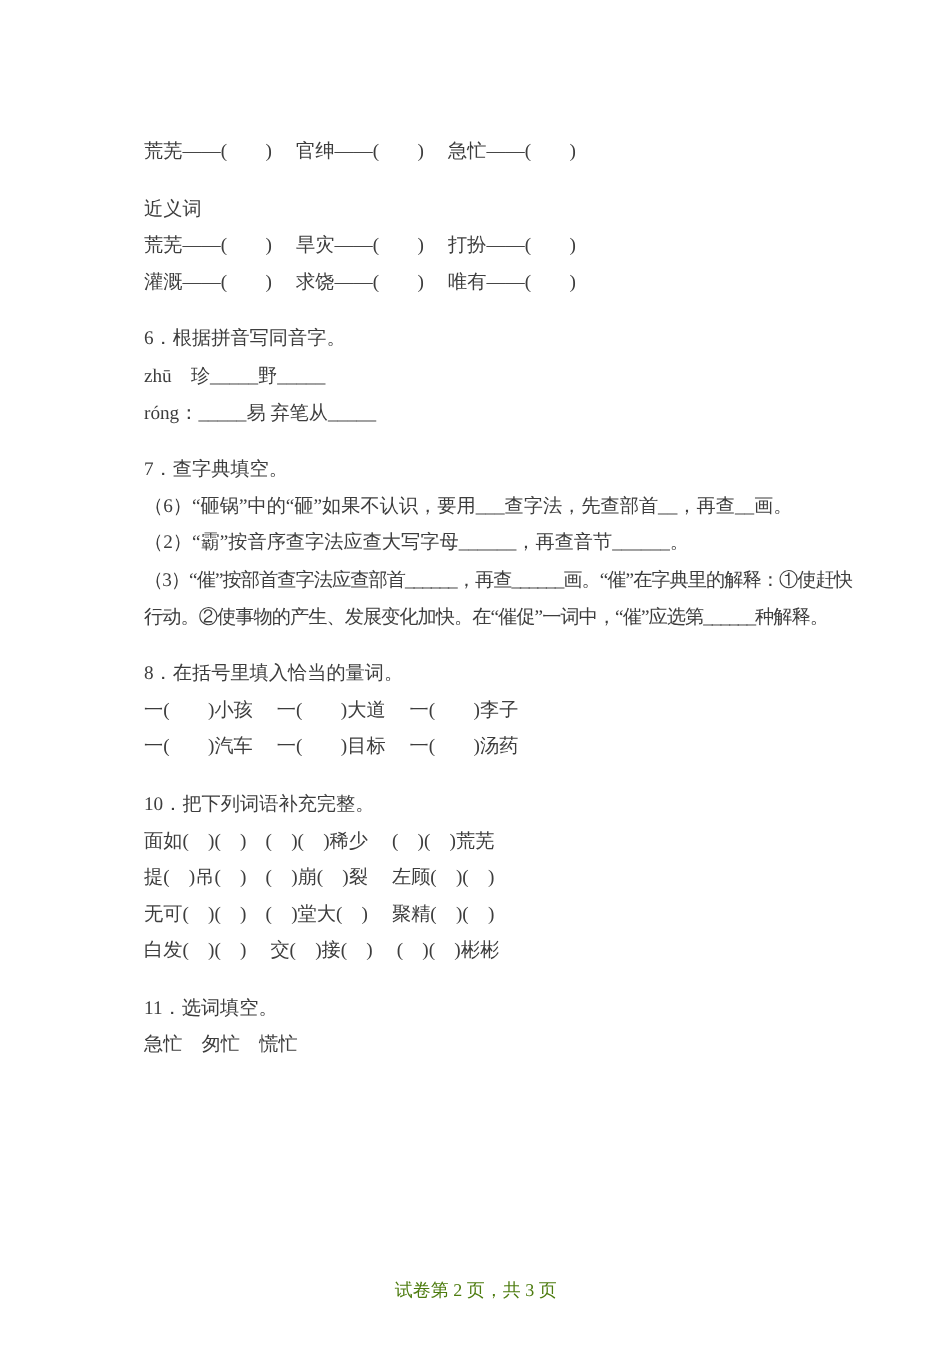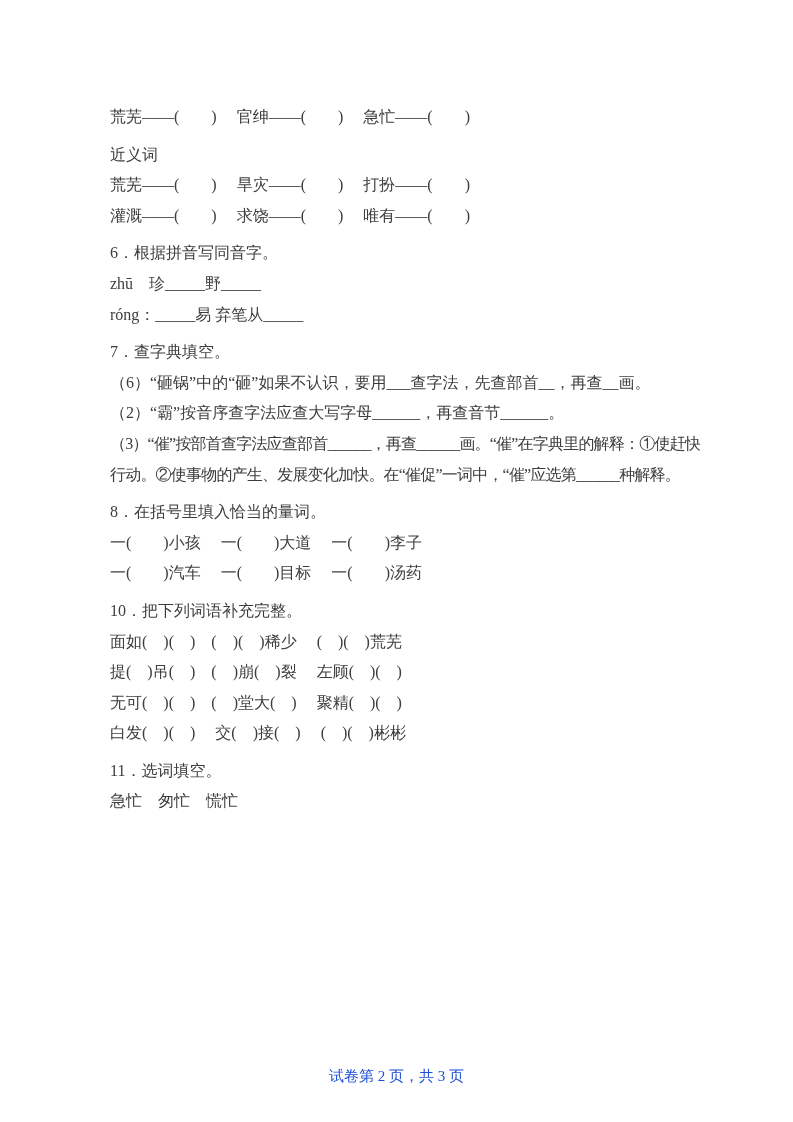--- a/index.html
+++ b/index.html
@@ -23,35 +23,35 @@
     width: 587px;
   }
   .line {
     margin: 0;
     height: 30.6px;
     line-height: 30.6px;
     font-size: 16px;
     white-space: pre;
     color: #3d3d3d;
   }
-  section { margin: 7px; padding: 0; }
+  section { margin: 17px; padding: 0; }
   .sec-q7 { margin-top: 6px; }
   .sec-q8 { margin-top: 4px; }
   .sec-q10 { margin-top: 5px; }
   .tight { letter-spacing: -0.8px; }
   .footer {
     position: absolute;
     left: 0;
     right: 0;
     top: 1061px;
     height: 31px;
     line-height: 31px;
     text-align: center;
     font-size: 15px;
-    color: #1d4ed8;
+    color: #4d7c0f;
     margin: 0;
   }
 </style>
 </head>
 <body>
 
 <div class="page">
   <main class="content">
 
     <section>

